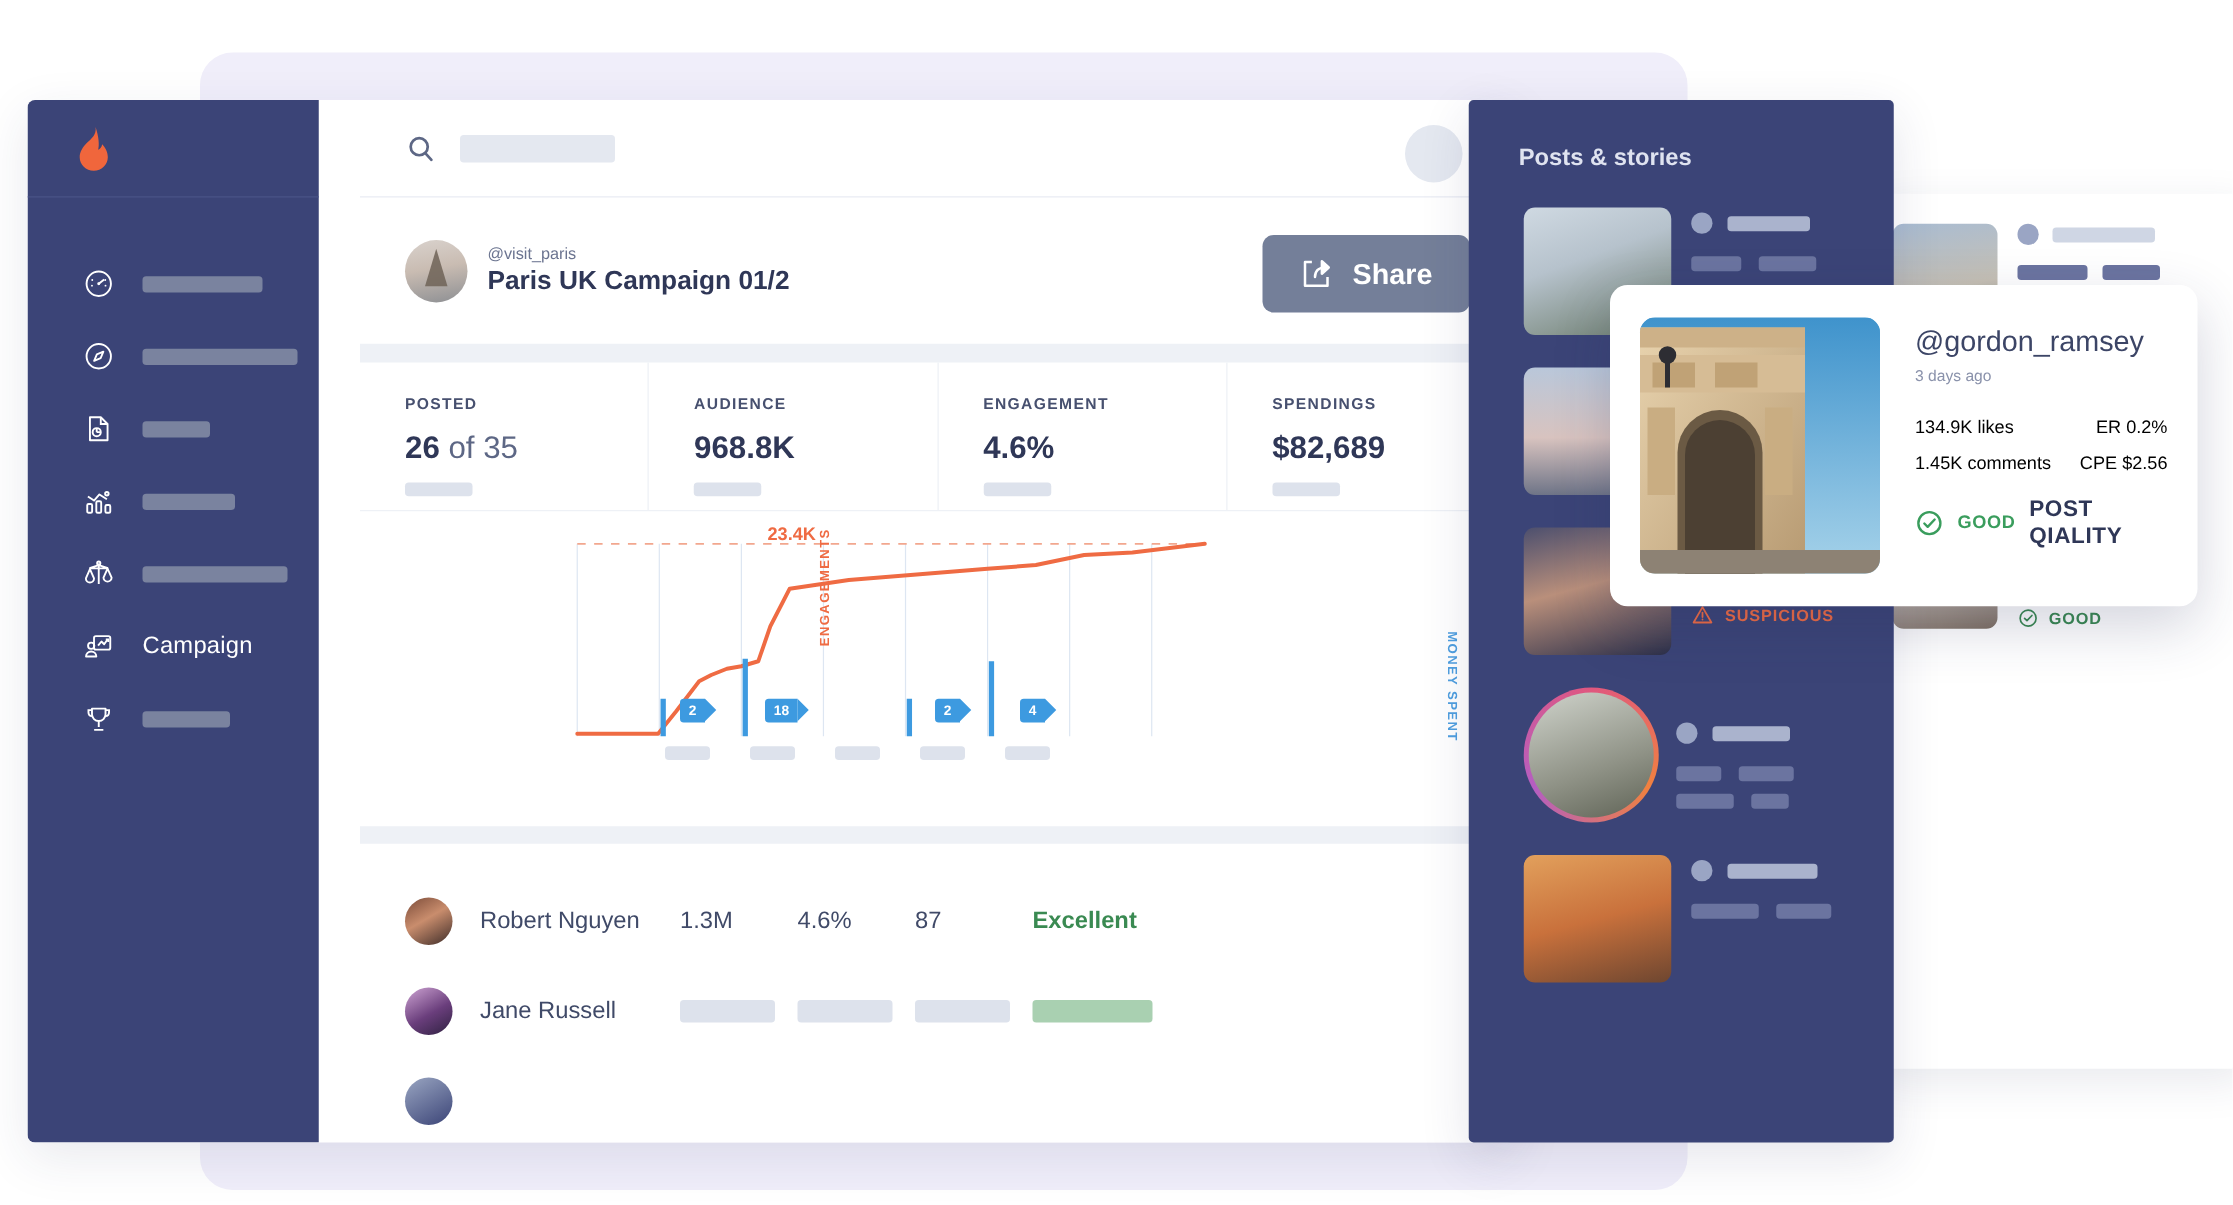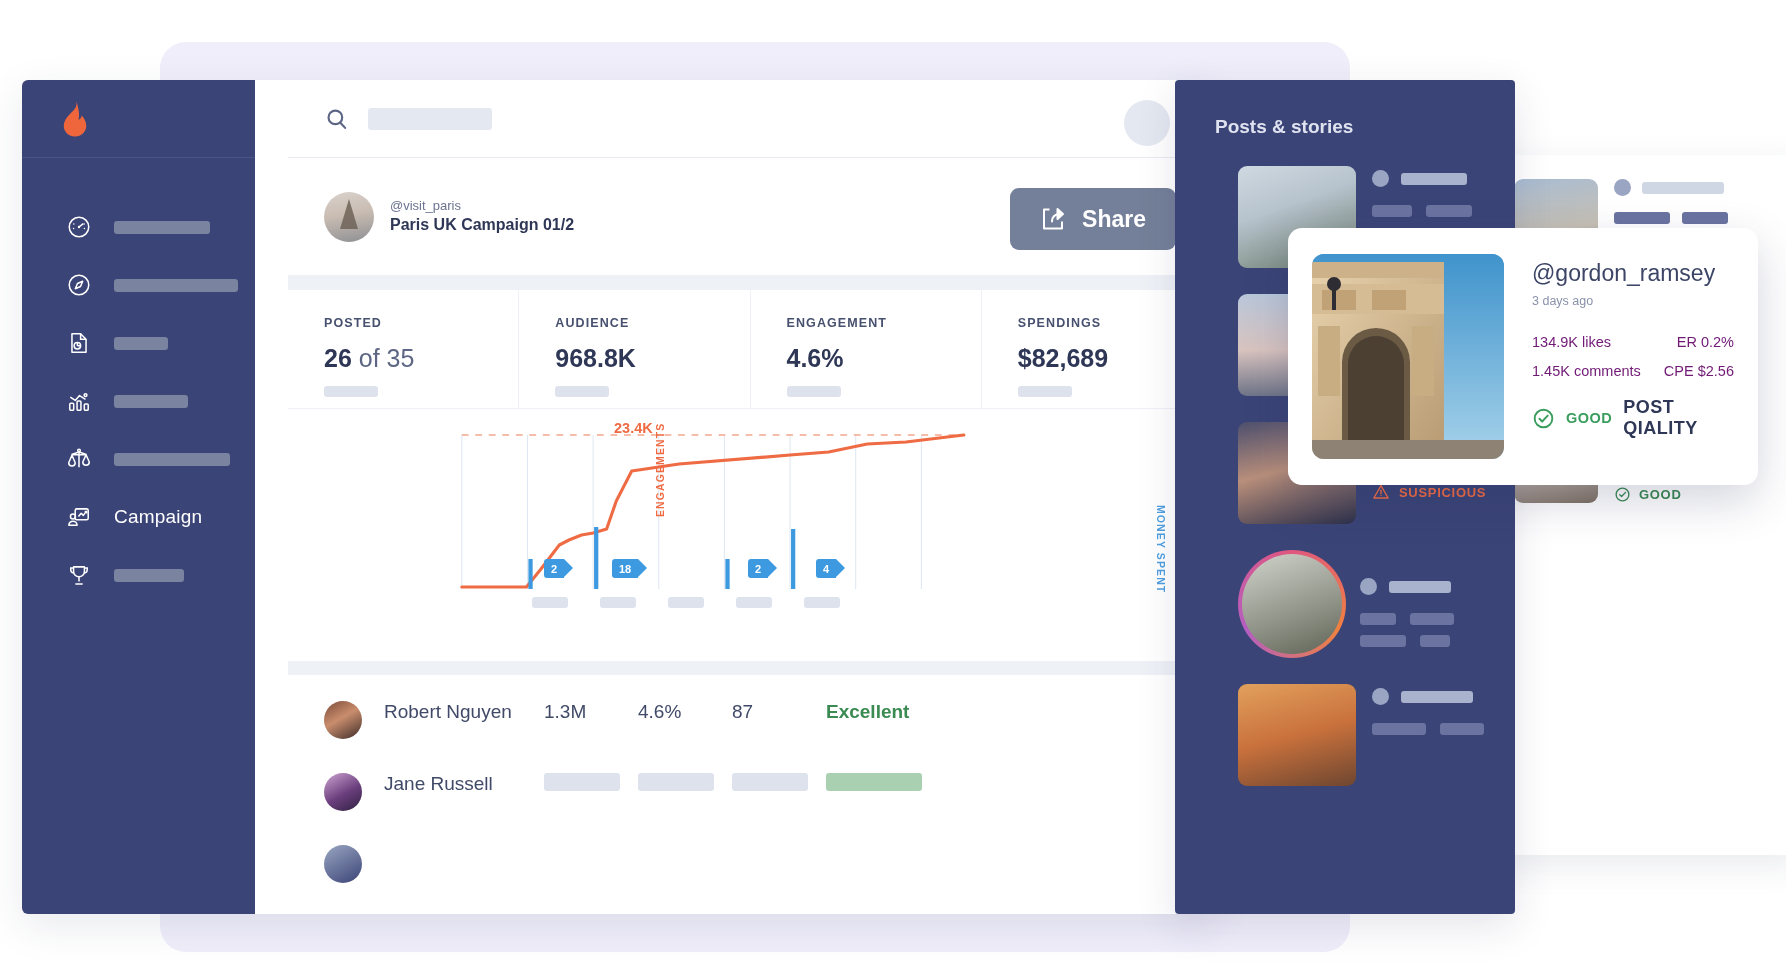--- a/index.html
+++ b/index.html
@@ -76,21 +76,21 @@
     overflow: hidden; position: relative; margin-right: 16px;
   }
   .camp-av .tower {
     position:absolute; left:50%; top:14%; transform:translateX(-50%);
     width:0; height:0; border-left:9px solid transparent;
     border-right:9px solid transparent; border-bottom:30px solid #6e6357;
     opacity:.85;
   }
   .camp-meta { line-height: 1.25; }
   .camp-handle { font-size: 13px; color: #6b7490; }
-  .camp-title { font-size: 16px; font-weight: 700; color: #2f3757; white-space: nowrap; }
+  .camp-title { font-size: 21px; font-weight: 700; color: #2f3757; white-space: nowrap; }
 
   .btns { position: absolute; right: 36px; top: 30px; display: flex; gap: 19px; }
   .btn {
     background: #747f99; color: #fff; border: none; border-radius: 9px;
     height: 62px; display: flex; align-items: center; gap: 16px;
     padding: 0 30px; font-size: 23px; font-weight: 700; cursor: pointer;
     font-family: "Liberation Sans", sans-serif;
   }
   .btn .bi { width: 26px; height: 28px; flex:0 0 26px; }
   .btn .bi svg { width:100%; height:100%; display:block; }
@@ -134,21 +134,21 @@
     content:""; position:absolute; right:-9px; top:0;
     border-top: 9.5px solid transparent; border-bottom: 9.5px solid transparent;
     border-left: 9px solid #3d9ae0;
   }
   .xph { position:absolute; height: 11px; background:#dde2ec; border-radius:3px; }
 
   .chart-sep { height: 14px; background: #eef1f6; margin-top: 4px; }
 
   
   .table { padding: 26px 36px 0 36px; }
-  .trow { display: flex; height: 72px; }
+  .trow { display: flex; align-items: center; height: 72px; }
   .tav { width: 38px; height: 38px; border-radius: 50%; flex:0 0 38px; margin-right: 22px; }
   .tav.a1 { background: linear-gradient(150deg,#7a4a38,#c98d6d 45%,#3c2b28); }
   .tav.a2 { background: linear-gradient(150deg,#cfa5d4,#6a3e7c 55%,#2e2140); }
   .tav.a3 { background: linear-gradient(150deg,#9aa6c2,#3b4477); }
   .tname { width: 160px; font-size: 19px; color: #404a68; }
   .tc { width: 94px; font-size: 19px; color: #404a68; }
   .tstat { font-size: 19px; font-weight: 700; color: #3a8a52; }
   .cellph { height: 18px; background: #dde2ec; border-radius: 3px; }
   .cellph.green { background: #a9d0b1; }
 
@@ -156,21 +156,21 @@
   .posts {
     position: absolute; left: 1175px; top: 80px;
     width: 340px; height: 834px; background: #3b4477;
     border-radius: 4px; overflow: hidden;
     box-shadow: 0 12px 40px rgba(40,45,90,.12);
   }
   .posts-h {
     color: #dfe3f0; font-size: 19px; font-weight: 700;
     padding: 36px 0 0 40px;
   }
-  .plist { padding: 28px 0 0 63px; }
+  .plist { padding: 28px 0 0 44px; }
   .prow { display: flex; gap: 16px; margin-bottom: 26px; position: relative; }
   .pthumb { width: 118px; height: 102px; border-radius: 9px; flex:0 0 118px; overflow:hidden; }
   .pmeta { padding-top: 4px; }
   .pm-top { display:flex; align-items:center; gap: 12px; margin-bottom: 18px; }
   .pdot { width: 17px; height: 17px; border-radius: 50%; background:#9aa5c4; flex:0 0 17px; }
   .pbar { height: 12px; border-radius: 3px; background:#aab3cd; }
   .pbar.dk { background:#6b74a0; }
   .pm-lines { display:flex; flex-wrap: wrap; gap: 10px 14px; width: 150px; }
   .pstatus { display:flex; align-items:center; gap: 9px; font-size: 13px;
              font-weight: 700; letter-spacing: .7px; margin-top: 4px; }
@@ -213,21 +213,21 @@
   .pc-img {
     width: 192px; height: 205px; border-radius: 12px; flex: 0 0 192px; overflow:hidden;
     position: relative;
     background: linear-gradient(180deg,#5aa6d8 0%, #7cc0e6 55%, #b8d7e8 100%);
   }
   .pc-right { padding-top: 6px; flex:1; }
   .pc-user { font-size: 23px; color: #3c4566; }
   .pc-ago { font-size: 12.5px; color: #8a92ab; margin-top: 7px; }
   .pc-grid { margin-top: 26px; }
   .pc-line { display:flex; justify-content: space-between; font-size: 14.5px;
-             color: #701a75; margin-bottom: 13px; }
+             color: #000000; margin-bottom: 13px; }
   .pc-q { display:flex; align-items:center; gap: 11px; margin-top: 18px; }
   .pc-q svg { width: 23px; height: 23px; display:block; }
   .pc-q .g { color:#3a9d5d; font-weight: 700; font-size: 14.5px; letter-spacing:.5px; }
   .pc-q .d { color:#2f3757; font-weight: 700; font-size: 18px; letter-spacing:.5px; }
 </style>
 </head>
 <body>
 
 <div class="stage">
 

